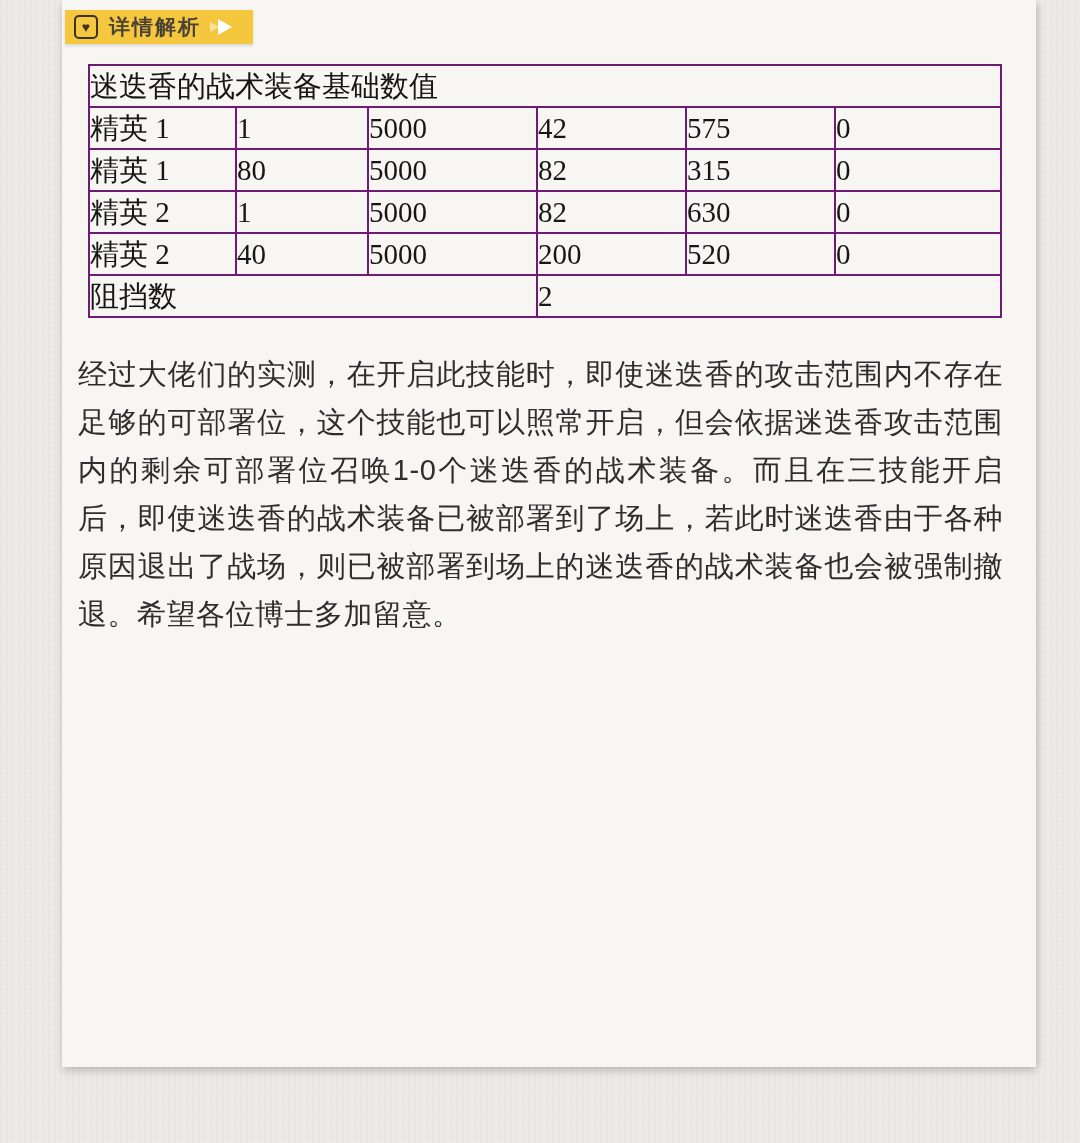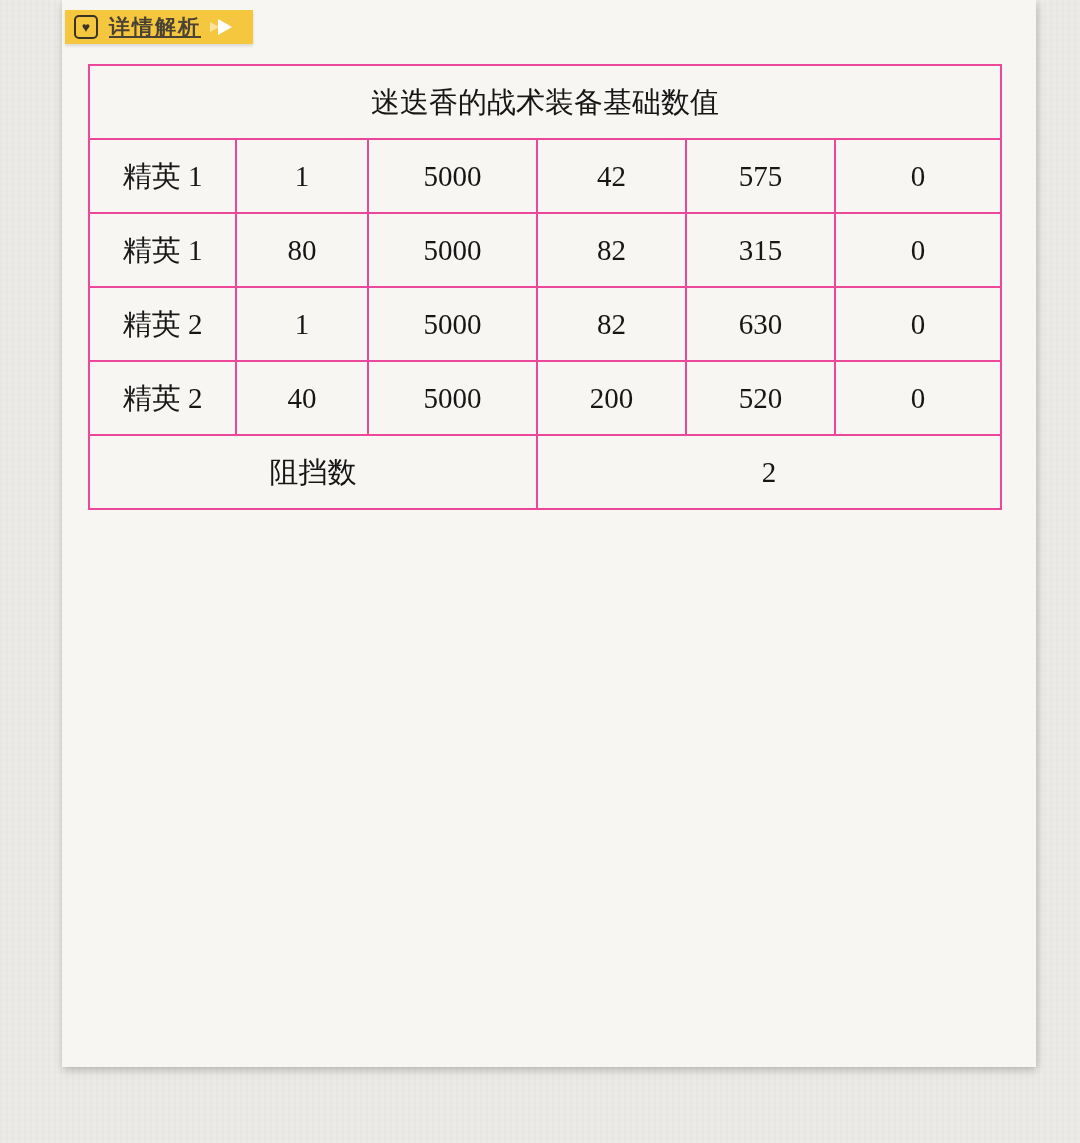--- a/index.html
+++ b/index.html
@@ -54,21 +54,20 @@
     color: #3a3223;
     margin-top: -1px;
   }
   .badge-label {
     font-size: 21px;
     font-weight: 600;
     color: #4a4234;
     letter-spacing: 2px;
     margin: 0 6px 0 11px;
     white-space: nowrap;
-    text-decoration: underline;
   }
   .arrow-svg { display: block; flex: none; }
 
   .para {
     margin: 0 33px 0 16px;
     font-size: 29px;
     line-height: 48px;
     color: #2e2e2e;
     text-align: justify;
     letter-spacing: 0.5px;
@@ -78,25 +77,25 @@
   table.stats {
     border-collapse: collapse;
     table-layout: fixed;
     width: 912px;
     margin: 4px 0 0 26px;
     font-family: "Liberation Serif", serif;
     color: #161616;
     background: transparent;
   }
   table.stats th, table.stats td {
-    border: 2px solid #ec4899;
-    text-align: center;
+    border: 2px solid #701a75;
+    text-align: left;
     vertical-align: middle;
     height: 40px;
-    padding: 16px;
+    padding: 0;
     font-size: 29px;
     font-weight: normal;
     line-height: 40px;
   }
   table.stats .tbl-title {
     font-size: 29px;
     height: 40px;
   }
 </style>
 </head>
@@ -165,14 +164,15 @@
         </tr>
       </tbody>
     <tfoot>
       <tr>
         <td colspan="3">阻挡数</td>
         <td colspan="3">2</td>
       </tr>
     </tfoot>
   </table>
 
+  <p class="para para-outro">经过大佬们的实测，在开启此技能时，即使迷迭香的攻击范围内不存在足够的可部署位，这个技能也可以照常开启，但会依据迷迭香攻击范围内的剩余可部署位召唤1-0个迷迭香的战术装备。而且在三技能开启后，即使迷迭香的战术装备已被部署到了场上，若此时迷迭香由于各种原因退出了战场，则已被部署到场上的迷迭香的战术装备也会被强制撤退。希望各位博士多加留意。</p>
 
 </div>
 
 </body></html>

